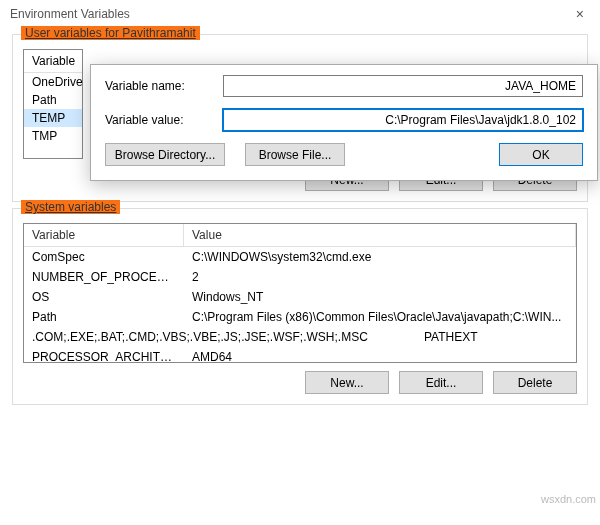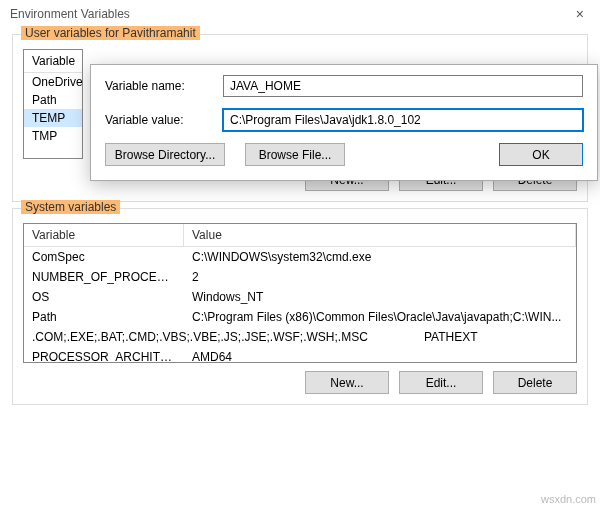--- a/index.html
+++ b/index.html
@@ -30,23 +30,24 @@
   .group {
     border: 1px solid #ddd;
     margin: 6px 12px;
     padding: 14px 10px 10px 10px;
     position: relative;
   }
   .group-title {
     position: absolute;
     top: -9px;
     left: 8px;
-    background: #fdba74;
+    background: #f97316;
     padding: 0 4px;
     color: #333;
+    text-decoration: underline;
   }
   .listbox {
     border: 1px solid #888;
     background: #fff;
     width: 100%;
     height: 110px;
     overflow: hidden;
   }
   .list-head {
     display: flex;
@@ -114,20 +115,21 @@
     width: 118px;
     flex: 0 0 118px;
   }
   .form-row input[type="text"] {
     flex: 1;
     height: 22px;
     border: 1px solid #7a7a7a;
     padding: 2px 6px;
     font-family: inherit;
     font-size: 12px;
+    text-align: right;
   }
   .form-row input.focused {
     border: 1px solid #0078d7;
     outline: 1px solid #0078d7;
   }
   .modal-btns {
     display: flex;
     justify-content: space-between;
     gap: 10px;
   }

